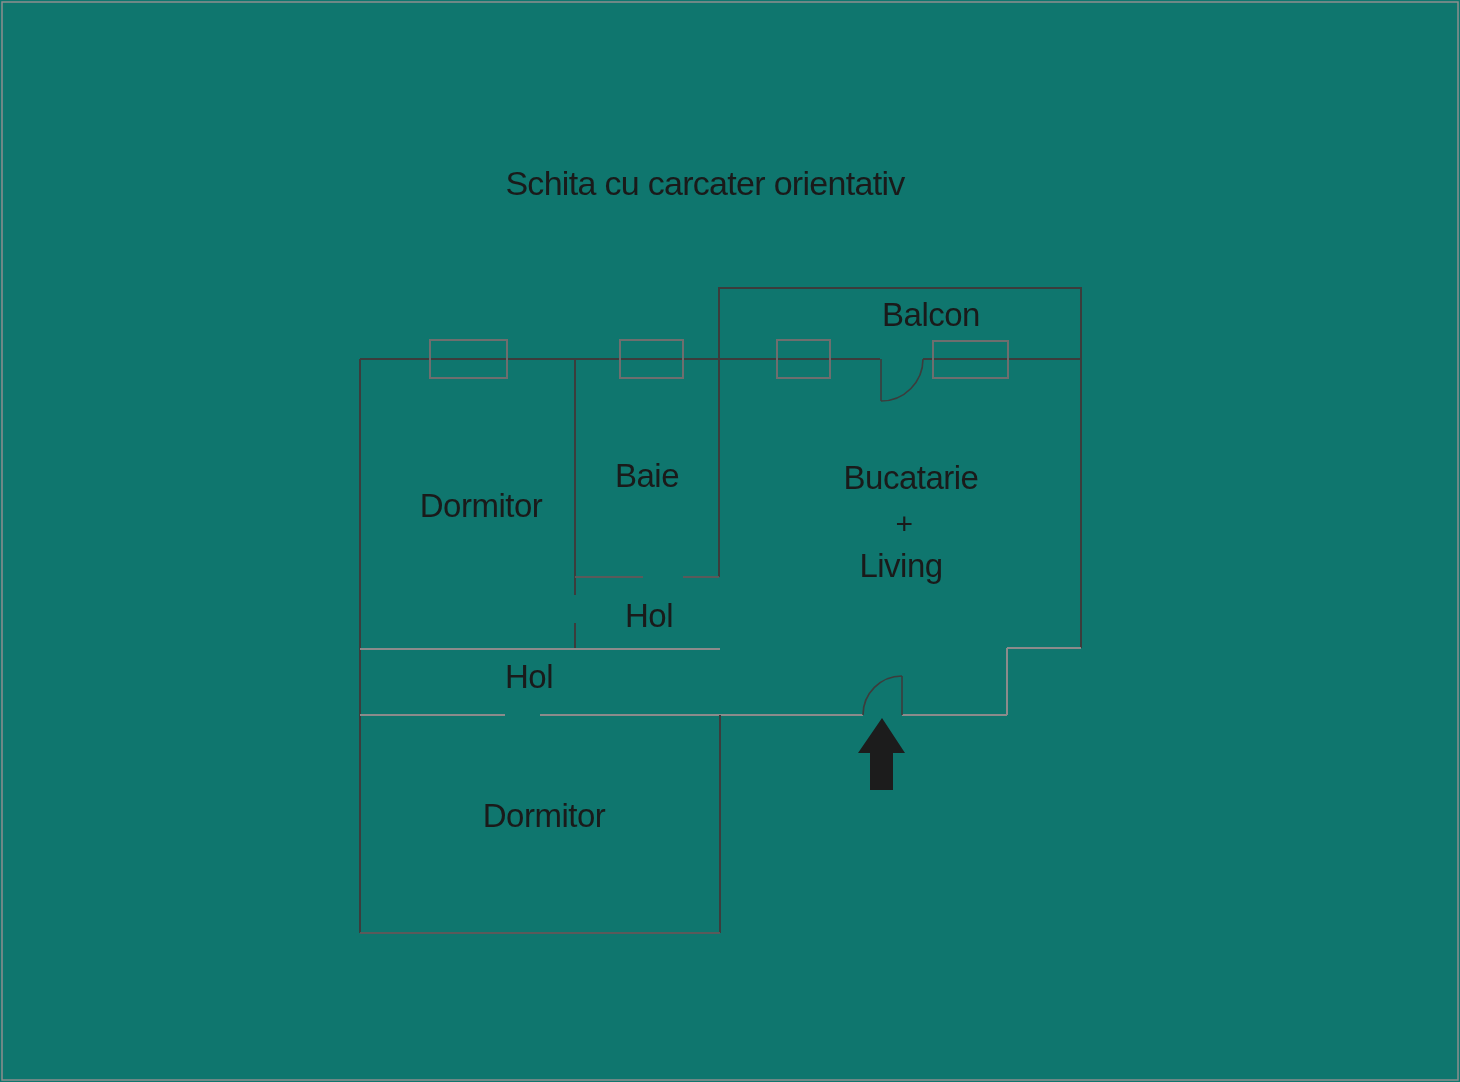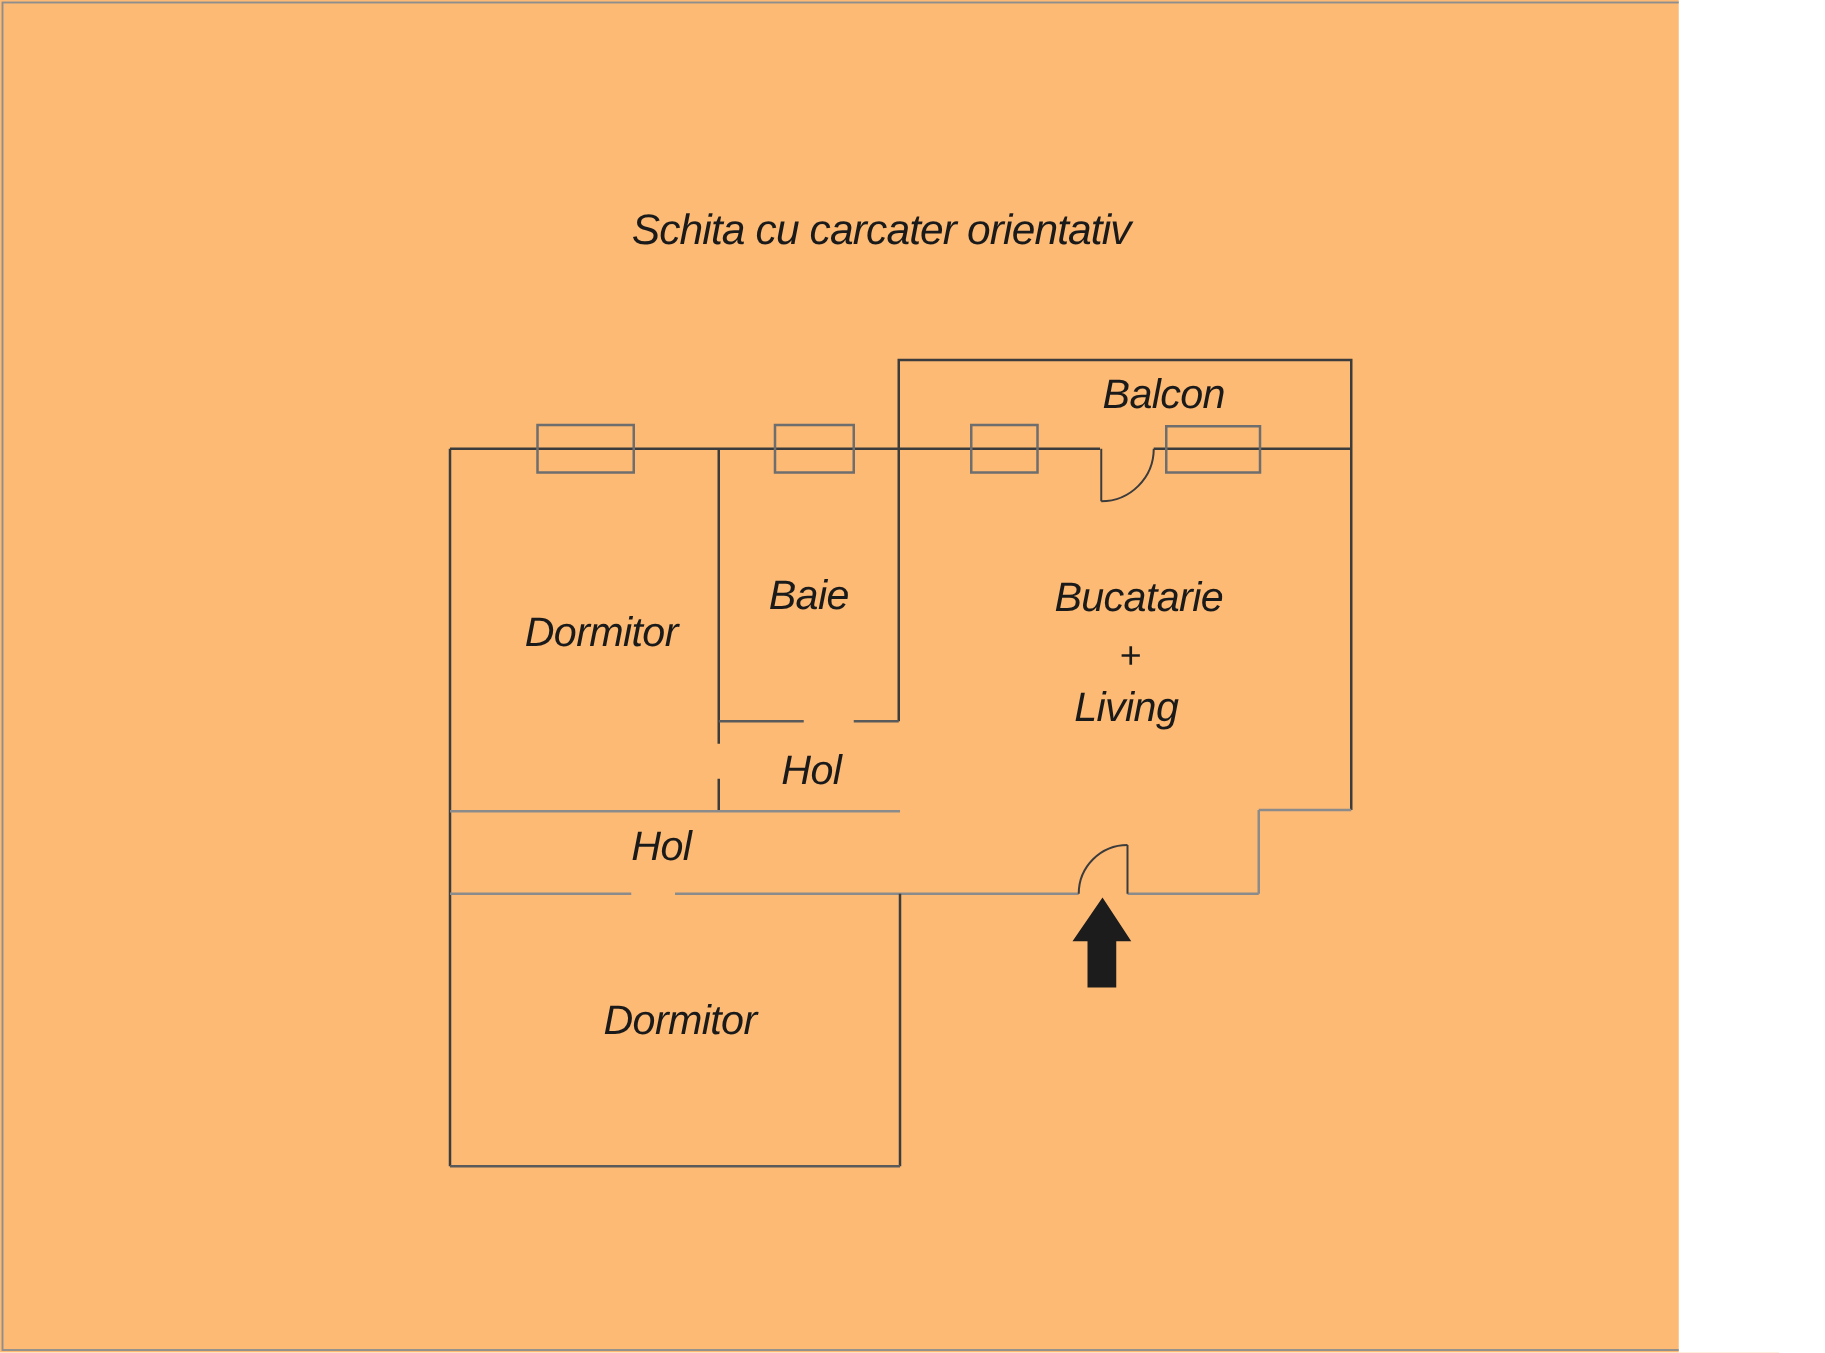--- a/index.html
+++ b/index.html
@@ -1,23 +1,22 @@
 <!DOCTYPE html>
 <html style="--text-color: #1a1a1a; --wall-dark: #3c3c3c; --wall-mid: #5a5a5a; --wall-light: #8b8b8b; --window-color: #6e6e6e; --arrow-color: #1c1c1c; --border-color: #8e8e8e;"><head>
 <meta charset="utf-8">
 <style>
   html, body { margin: 0; padding: 0; background: #ffffff; }
   .page {
     position: relative;
-    width: 1343px;
+    width: 1460px;
     height: 1082px;
-    background: #fdba74;
+    background: #0f766e;
     font-family: "Liberation Sans", "DejaVu Sans", sans-serif;
     overflow: hidden;
-    font-style: italic;
   }
   svg { display: block; }
 
   .page-border   { fill: none; stroke: var(--border-color); stroke-width: 1.5; }
   .wall-dark     { stroke: var(--wall-dark);  stroke-width: 2;   fill: none; stroke-linecap: butt; }
   .wall-mid      { stroke: var(--wall-mid);   stroke-width: 2;   fill: none; stroke-linecap: butt; }
   .wall-light    { stroke: var(--wall-light); stroke-width: 2;   fill: none; stroke-linecap: butt; }
   .window-rect   { stroke: var(--window-color); stroke-width: 2; fill: none; }
   .door          { stroke: var(--wall-dark); stroke-width: 1.6; fill: none; }
   .arrow         { fill: var(--arrow-color); stroke: none; }

